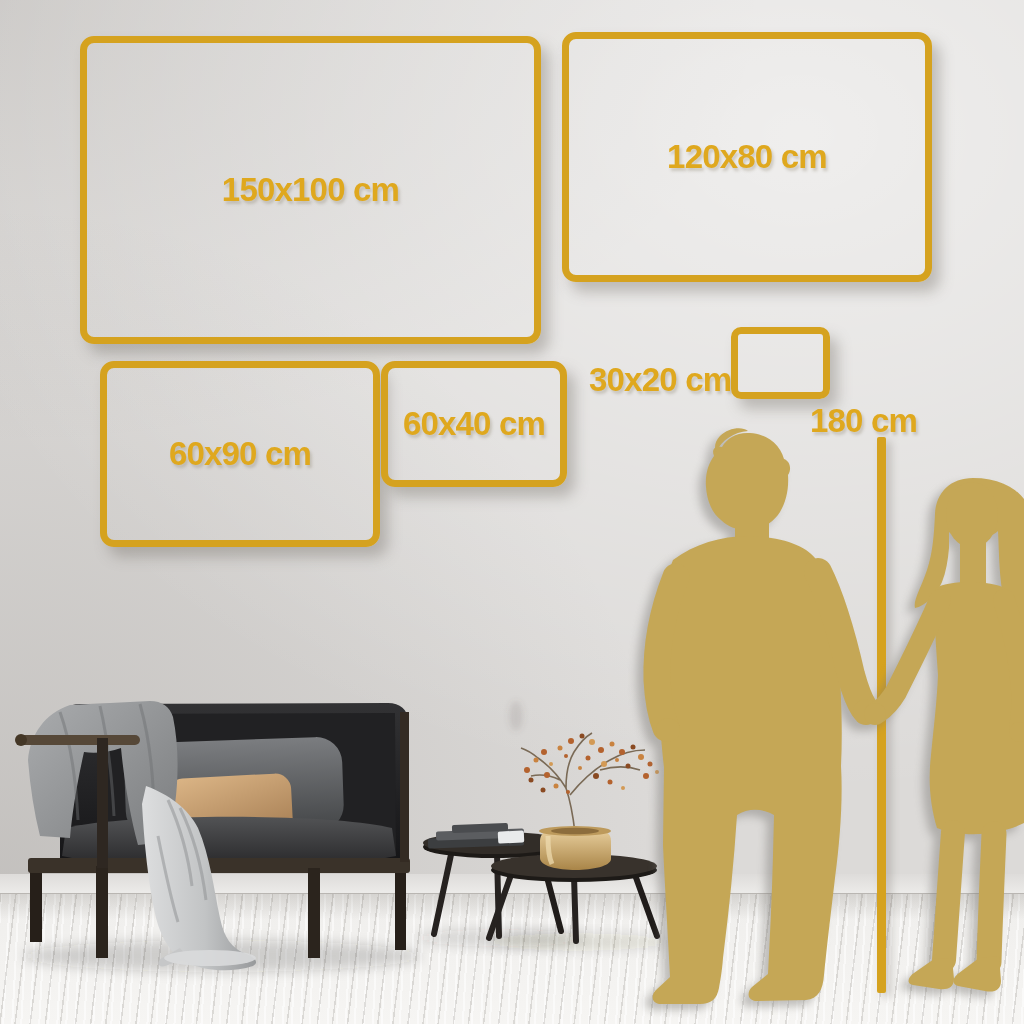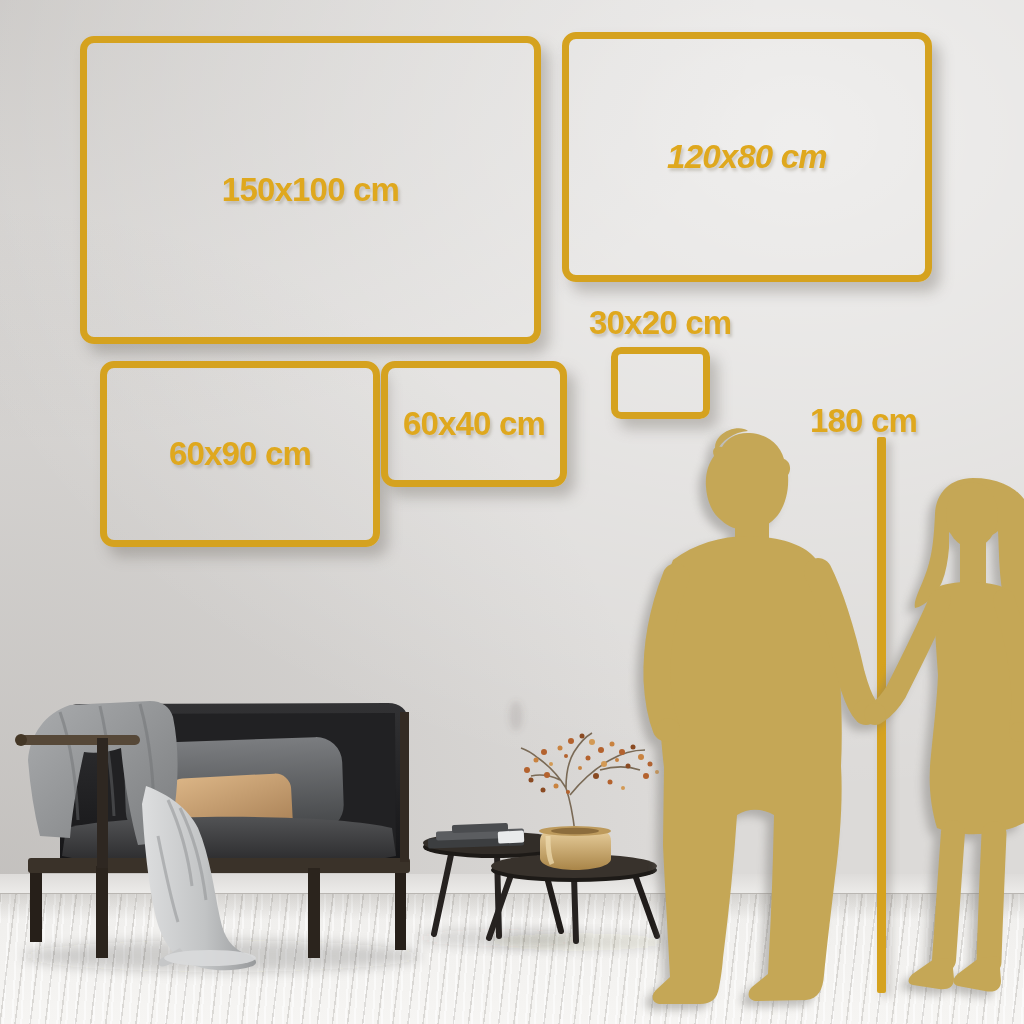--- a/index.html
+++ b/index.html
@@ -33,24 +33,24 @@
   .frame{
     position:absolute;border:7px solid var(--gold);border-radius:14px;
     box-shadow:8px 10px 14px rgba(105,100,92,0.35);
     display:flex;align-items:center;justify-content:center;
   }
   .flabel{
     color:var(--gold-text);font-weight:700;font-size:33px;letter-spacing:-0.8px;
     white-space:nowrap;text-shadow:2px 3px 3px rgba(130,120,95,0.30);
   }
   .f150{left:80px;top:36px;width:447px;height:294px;justify-content:center;}
-  .f120{left:562px;top:32px;width:356px;height:236px;font-style:italic;}
+  .f120{left:562px;top:32px;width:356px;height:236px;}
   .f6090{left:80px;top:361px;width:266px;height:172px;margin-left:20px;}
   .f6040{left:381px;top:361px;width:172px;height:112px;align-items:center;}
-  .f3020wrap{position:absolute;left:589px;top:304px;display:flex;flex-direction:column;align-items:center;}
+  .f3020wrap{position:absolute;left:589px;top:322px;display:flex;align-items:flex-end;}
   .f3020{position:relative;width:85px;height:58px;border-radius:10px;margin-top:5px;}
   
   .ruler{position:absolute;left:810px;top:402px;width:140px;}
   .ruler .flabel{display:block;text-align:left;}
   .ruler-line{
     position:absolute;left:67px;top:35px;width:9px;height:556px;border-radius:2px;
     background:var(--gold);box-shadow:5px 4px 8px rgba(105,100,92,0.30);
   }
   svg.scene, svg.people{position:absolute;left:0;top:0;width:1024px;height:1024px;}
   svg.people{filter:drop-shadow(-7px 6px 4px rgba(125,122,118,0.45));}

